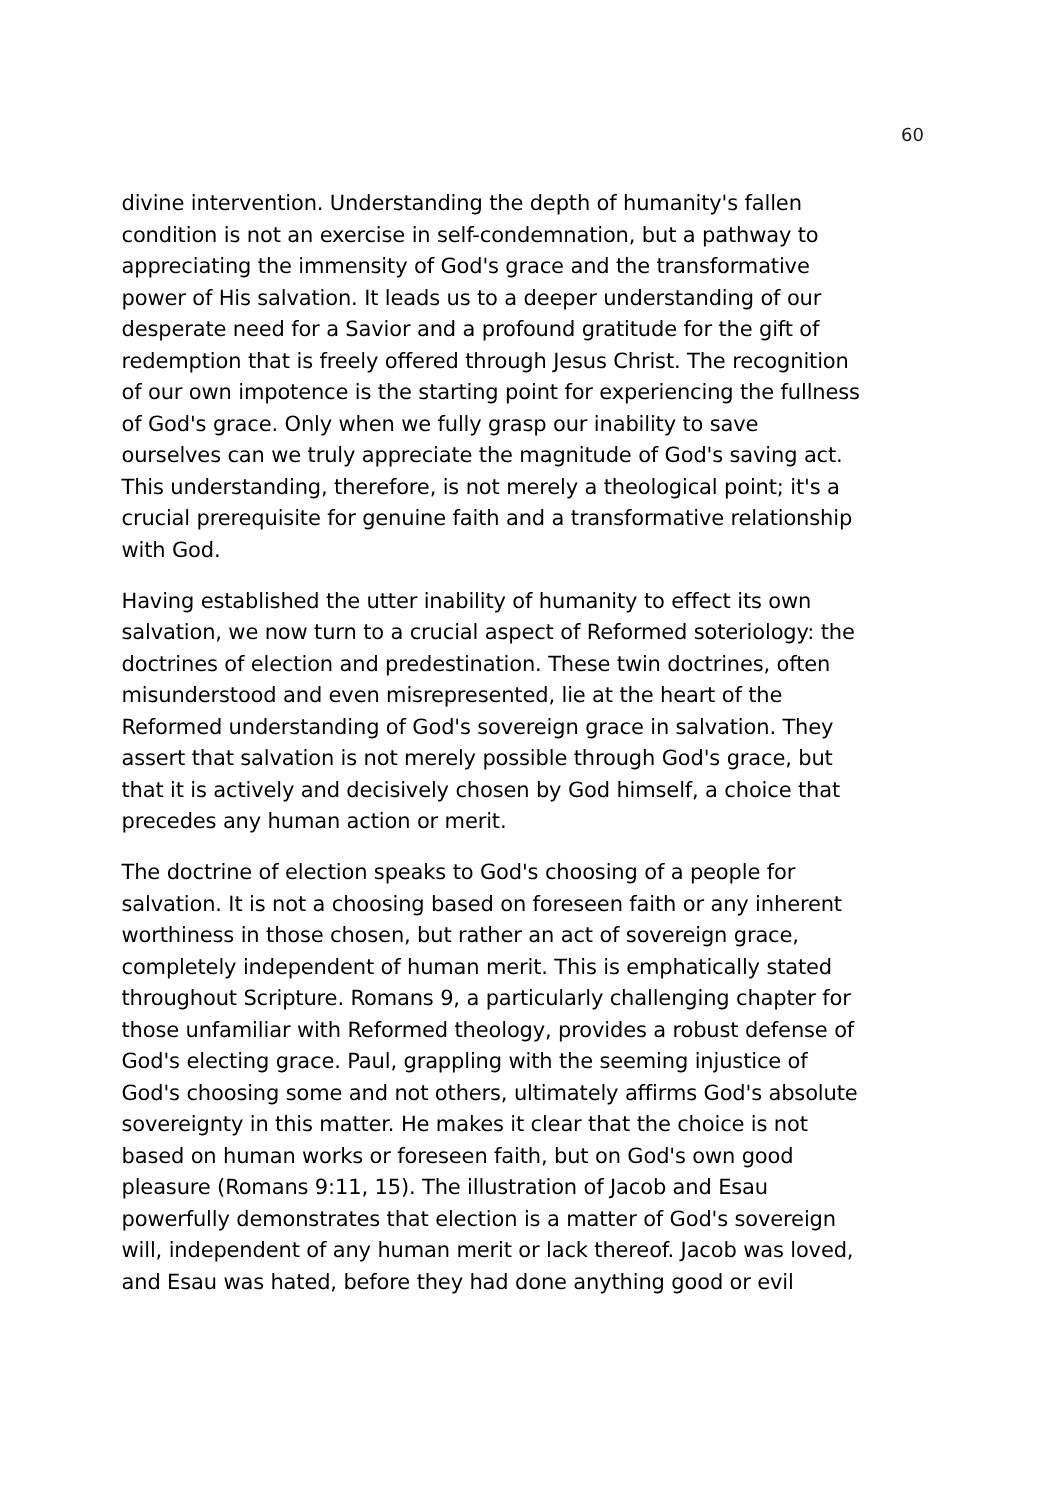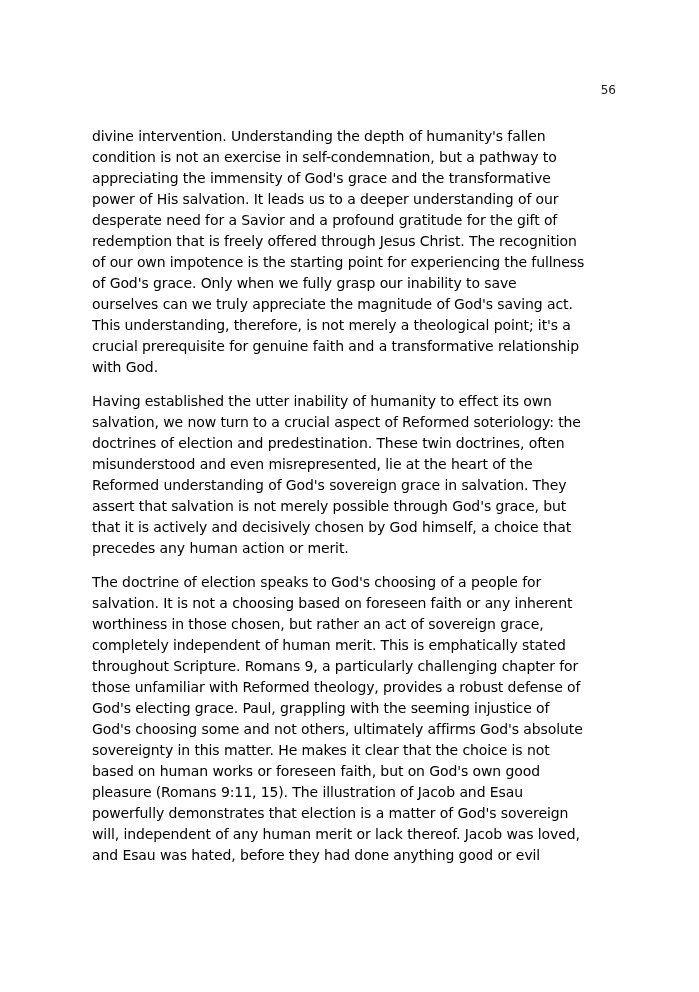--- a/index.html
+++ b/index.html
@@ -24,33 +24,33 @@
     line-height: 14px;
     color: #1a1a1a;
   }
   .content {
     position: absolute;
     left: 81px;
     top: 126px;
     width: 560px;
   }
   .content p {
-    margin: 0 0 13px 11px;
+    margin: 0 0 13px 0;
     font-size: 14px;
     line-height: 21px;
     letter-spacing: -0.1px;
     white-space: pre;
     color: #000000;
   }
 </style>
 </head>
 <body>
 
 <div class="page">
-  <div class="page-number">56</div>
+  <div class="page-number">60</div>
   <div class="content">
     <p>divine intervention. Understanding the depth of humanity's fallen
 condition is not an exercise in self-condemnation, but a pathway to
 appreciating the immensity of God's grace and the transformative
 power of His salvation. It leads us to a deeper understanding of our
 desperate need for a Savior and a profound gratitude for the gift of
 redemption that is freely offered through Jesus Christ. The recognition
 of our own impotence is the starting point for experiencing the fullness
 of God's grace. Only when we fully grasp our inability to save
 ourselves can we truly appreciate the magnitude of God's saving act.

